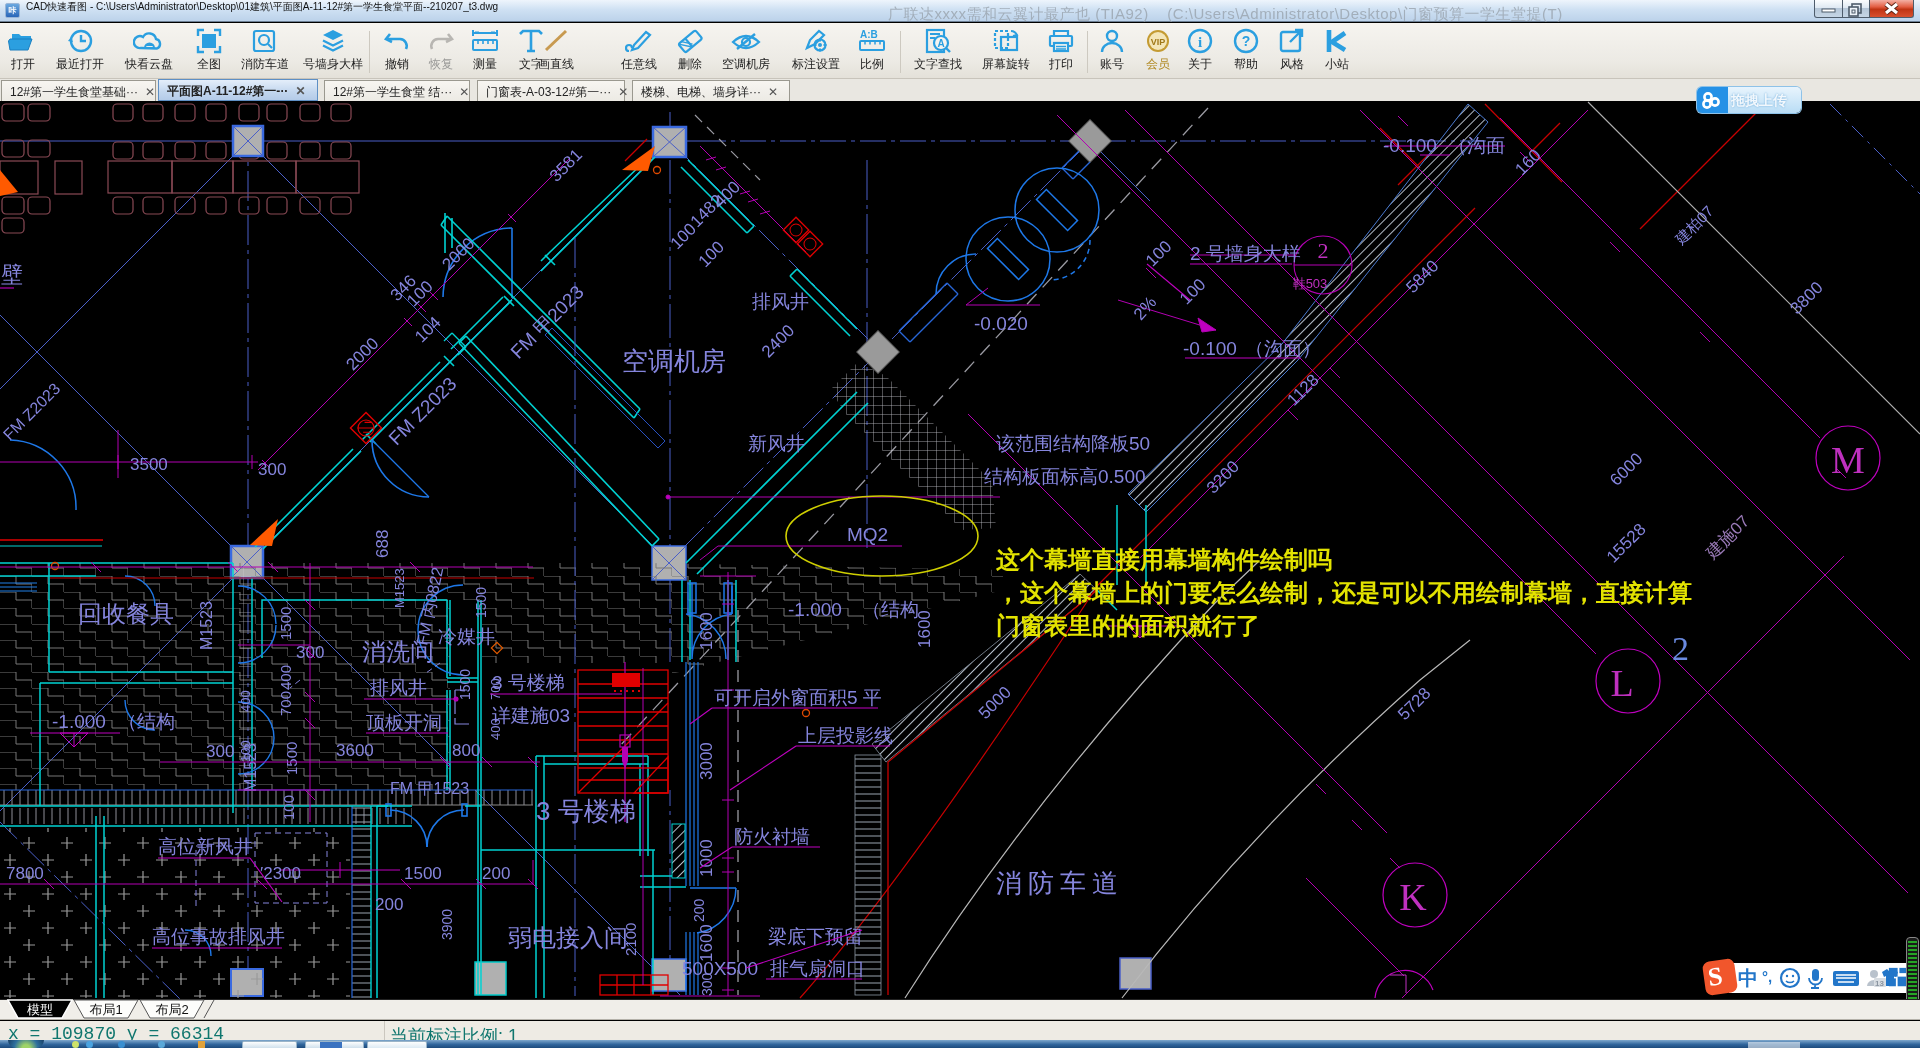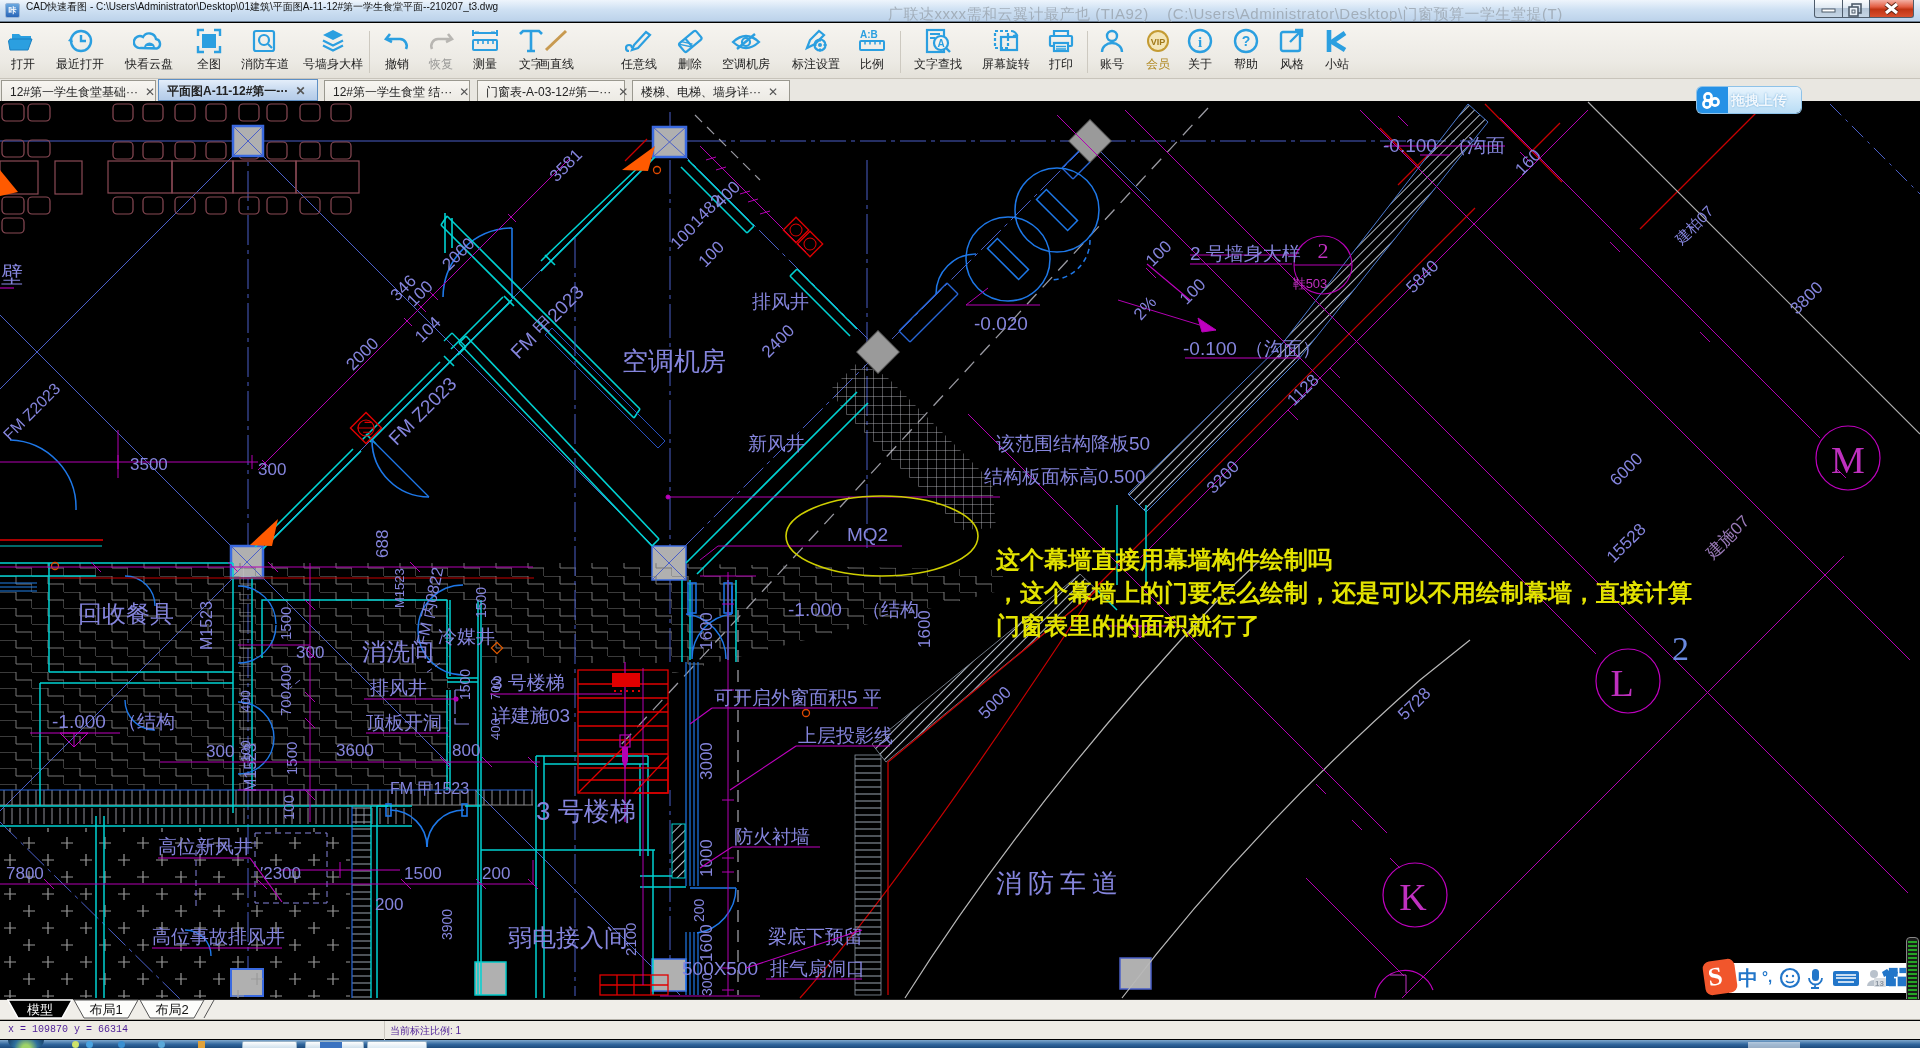--- a/index.html
+++ b/index.html
@@ -17,21 +17,21 @@
 .tbi .lab{font-size:12px;color:#222;margin-top:2px;white-space:nowrap}
 .tbi .lab.dis{color:#9a9a98}
 .tbi svg{display:block;margin:0 auto}
 .tbsep{position:absolute;top:8px;width:1px;height:42px;background:#cdc9c0}
 #tabbar{position:absolute;left:0;top:79px;width:1920px;height:22px;background:#e9e7e1}
 .dtab{position:absolute;top:1px;height:21px;background:linear-gradient(#f7f5f1,#eceae4);border:1px solid #9a988f;border-bottom:none;font-size:12px;color:#222;padding:3px 6px 16px 8px;white-space:nowrap}
 .dtab .x{color:#555;margin-left:7px;font-size:12px}
 .dtab.act{top:0;height:22px;background:linear-gradient(#e4eefa,#c2d6ee 60%,#b4cbe8);border:1px solid #5e8fc4;font-weight:bold}
 #canvas{position:absolute;left:0;top:101px;width:1920px;height:898px;background:#000;overflow:hidden}
 #modelbar{position:absolute;left:0;top:999px;width:1920px;height:21px;background:#f0eee9;border-bottom:1px solid #b5b2aa}
-#statusbar{position:absolute;left:0;top:1021px;width:1920px;height:18px;background:#eeebe4;font-size:10px;color:#4c1d95}
+#statusbar{position:absolute;left:0;top:1021px;width:1920px;height:25px;background:#eeebe4;font-size:18px;color:#0f766e}
 #taskbar{position:absolute;left:0;top:1040px;width:1920px;height:8px;background:linear-gradient(#7fa8cd,#30659c 55%,#1c4a7c);overflow:hidden}
 .mono{font-family:"Liberation Mono",monospace}
 </style>
 </head>
 <body>
 
 <div id="titlebar">
 
   <div id="title-ico">咔</div>
 

